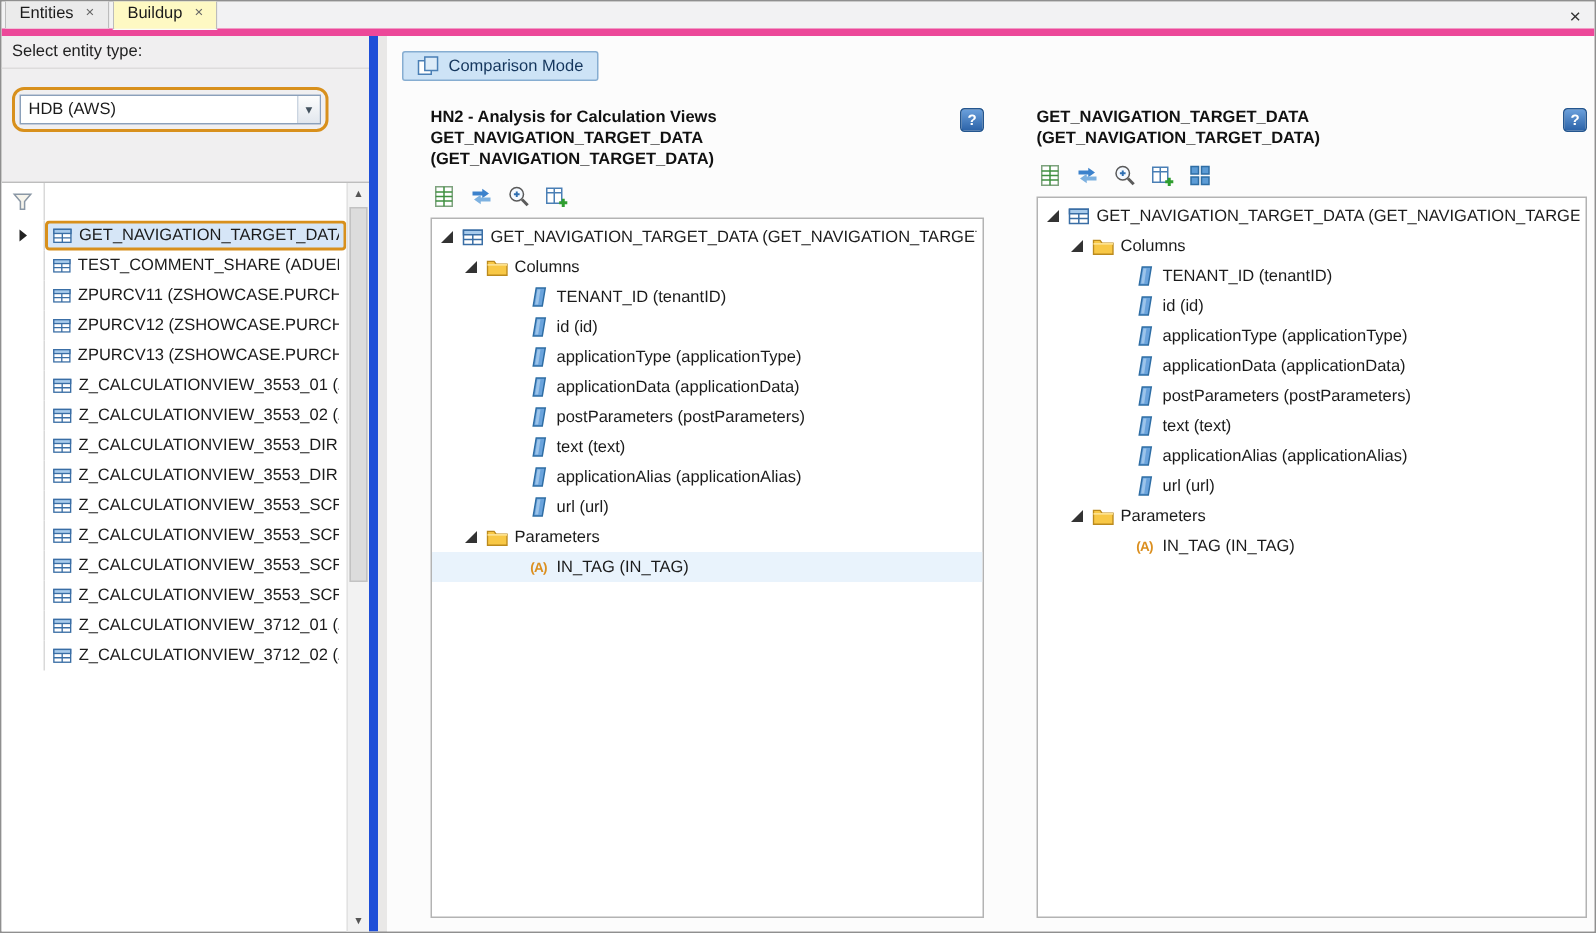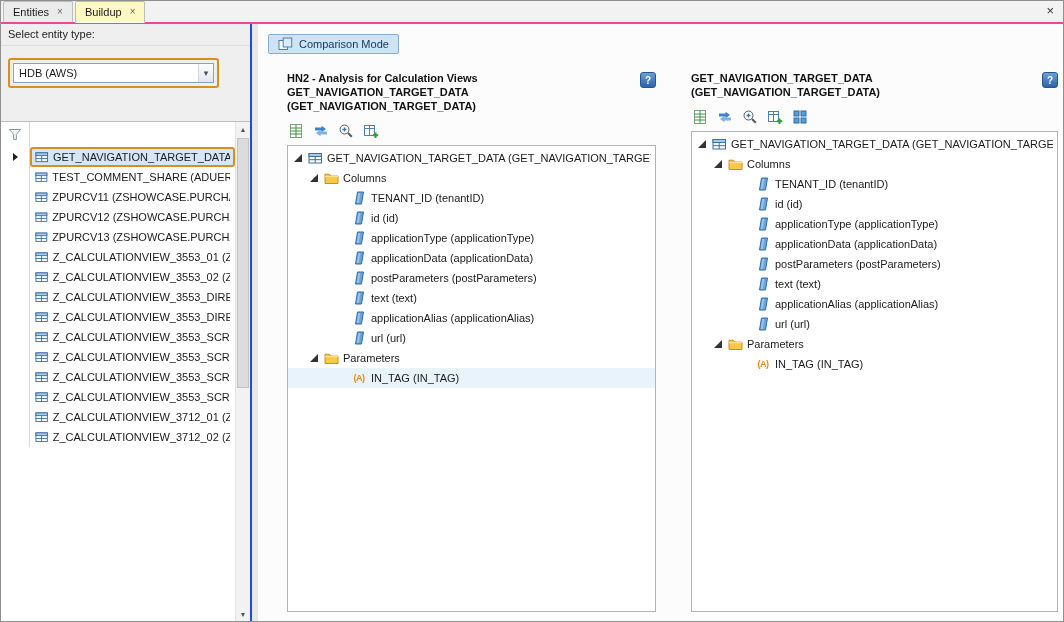--- a/index.html
+++ b/index.html
@@ -2,31 +2,31 @@
 <html><head>
 <meta charset="utf-8">
 <style>
   *{box-sizing:border-box;margin:0;padding:0}
   body{background:#9a9a9a;font-family:"Liberation Sans","DejaVu Sans",sans-serif;cursor:default}
   .window{position:relative;width:1064px;height:622px;background:#e9e8e7;border:1px solid #8f8f8f;
           font-size:11px;color:#1b1b1b;overflow:hidden}
 
   
   .tabbar{position:absolute;left:0;top:0;right:0;height:23px;background:#f2f2f3;
-          border-bottom:2px solid #ec4899;display:flex;align-items:flex-end;padding-left:2px}
+          border-bottom:5px solid #ec4899;display:flex;align-items:flex-end;padding-left:2px}
   .tab{display:flex;align-items:center;gap:8px;height:21px;padding:0 9px;background:#ebebeb;
        border:1px solid #bcbcbc;border-bottom:none;border-radius:2px 2px 0 0;margin-right:2px}
   .tab.active{background:#fef9c3;height:22px;margin-bottom:-1px;border-bottom:1px solid #fbfbfc}
   .tab-close{color:#666;font-size:10px;line-height:1}
   .win-close{position:absolute;top:3px;right:9px;font-size:13px;color:#333;line-height:1}
 
   
-  .sidebar{position:absolute;left:0;top:23px;bottom:0;width:251px;background:#f0eff0;border-right:2px solid #1d4ed8}
+  .sidebar{position:absolute;left:0;top:23px;bottom:0;width:251px;background:#f0eff0;border-right:6px solid #1d4ed8}
   .etype-row{height:22px;line-height:21px;padding:0 7px;border-bottom:1px solid #dddcdc;color:#222}
-  .combo1-wrap{position:absolute;left:7px;top:34px;width:211px;border:2px solid #d8901c;border-radius:3px;
+  .combo1-wrap{position:absolute;left:7px;top:34px;width:211px;border:2px solid #d8901c;border-radius:8px;
                padding:3px;background:#f0eff0}
   .combo{display:flex;align-items:center;height:20px;background:#fff;border:1px solid #8ba0ba;padding-left:5px;min-width:0}
   .combo-value{flex:1;overflow:hidden;white-space:nowrap}
   .combo-arrow{width:15px;align-self:stretch;display:flex;align-items:center;justify-content:center;
                color:#44525f;border-left:1px solid #cbd5e1;background:linear-gradient(#fdfdfd,#e2e7ee);flex:none}
   .combo-arrow::before{content:"▾";font-size:9px}
   .row2{position:absolute;left:4px;top:72px;right:10px;display:flex;align-items:center;gap:4px}
   .row2 .combo{flex:0 0 150px;height:19px}
   .icon-btn{width:20px;height:19px;display:flex;align-items:center;justify-content:center;flex:none}
   .clear-x::before{content:"✕";color:#cd3529;font-weight:bold;font-size:12px}

